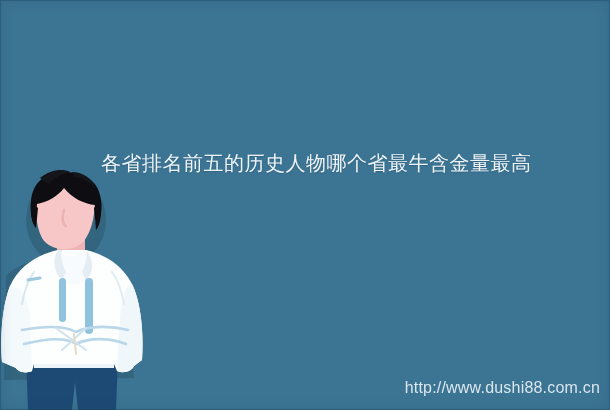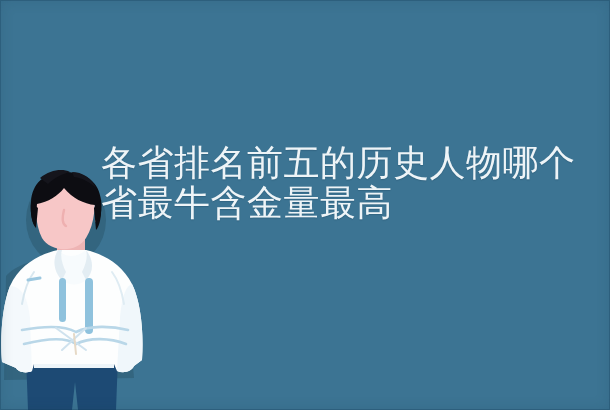--- a/index.html
+++ b/index.html
@@ -25,21 +25,21 @@
     z-index: 40;
   }
 
   
   #headline {
     position: absolute;
     left: 101px;
     top: 143px;
     width: 498px;
     color: #eef4f7;
-    font-size: 36px;
+    font-size: 20px;
     line-height: 40px;
     letter-spacing: 0.5px;
     font-weight: 400;
     z-index: 30;
     text-shadow: 0 1px 1px rgba(20,55,78,0.25);
   }
 
   
   #watermark {
     position: absolute;
@@ -170,15 +170,16 @@
 
           <path d="M101 32 C 102 46, 100 58, 96 62 L 94 40 Z" fill="#0d0d12"></path>
         </g>
 
       </g>
     </svg>
   </div>
 
   <div id="headline">各省排名前五的历史人物哪个省最牛含金量最高</div>
 
+  <div id="watermark">http://www.dushi88.com.cn</div>
 
   <div id="edge-shade"></div>
 </div>
 
 </body></html>

